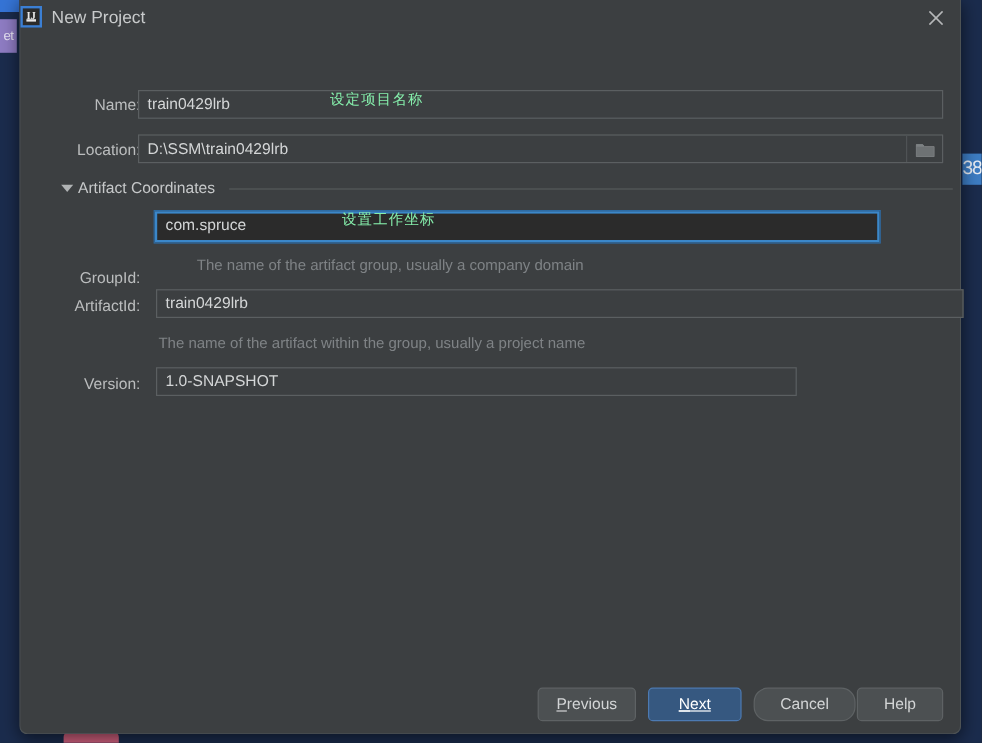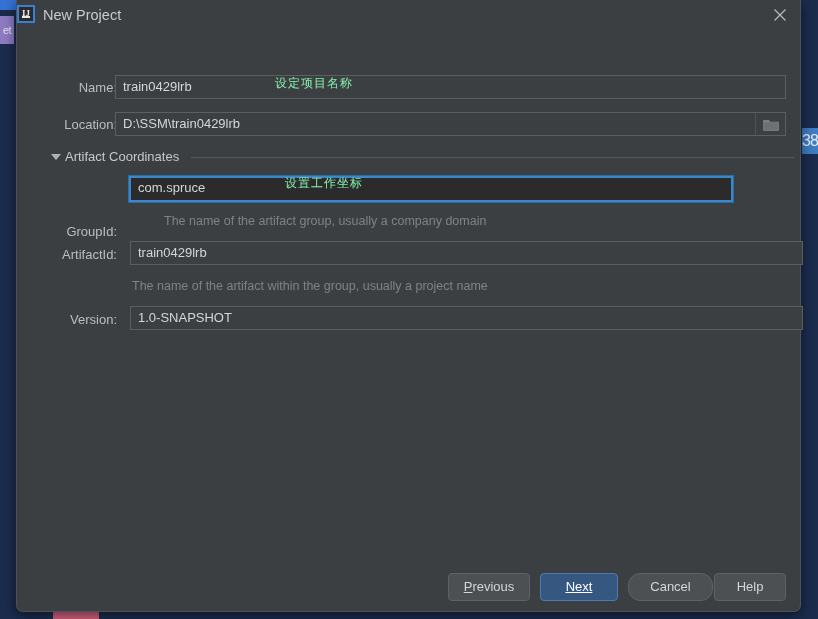--- a/index.html
+++ b/index.html
@@ -277,21 +277,21 @@
 
     <div class="row-label" style="left:14px; top:152px; width:86px;margin-top:42px;">GroupId:</div>
     <div class="text-field focused" style="left:112px; top:146px; width:604px; height:26px;" placeholder="com.example">com.spruce</div>
     <div class="hint" style="left:115px; top:184px;margin-left:32px;">The name of the artifact group, usually a company domain</div>
 
     <div class="row-label" style="left:14px; top:217px; width:86px;">ArtifactId:</div>
     <div class="text-field" style="left:113px; top:211px; width:673px;" placeholder="artifact-id">train0429lrb</div>
     <div class="hint" style="left:115px; top:249px;">The name of the artifact within the group, usually a project name</div>
 
     <div class="row-label" style="left:14px; top:282px; width:86px;">Version:</div>
-    <div class="text-field" style="left:113px; top:276px; width:673px;" placeholder="1.0-SNAPSHOT">1.0-SNAPSHOT</div>
+    <div class="text-field" style="left:113px; top:276px; width:534px;" placeholder="1.0-SNAPSHOT">1.0-SNAPSHOT</div>
 
     <div class="annotation" style="left:258px; top:45px;">设定项目名称</div>
     <div class="annotation" style="left:268px; top:145px;">设置工作坐标</div>
   </div>
 
   <div id="footer">
     <div class="btn" style="left:431px; width:82px;">
       <span class="mn">P</span><span>revious</span>
     </div>
     <div class="btn primary" style="left:523px; width:78px;">

